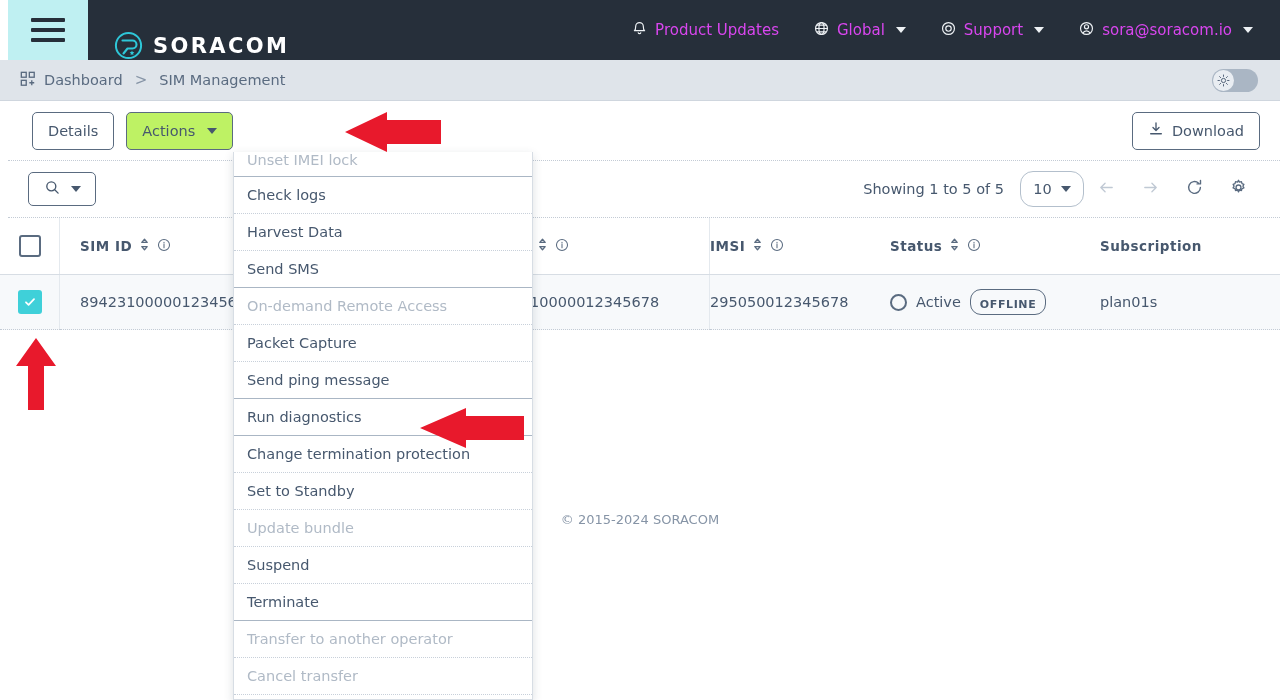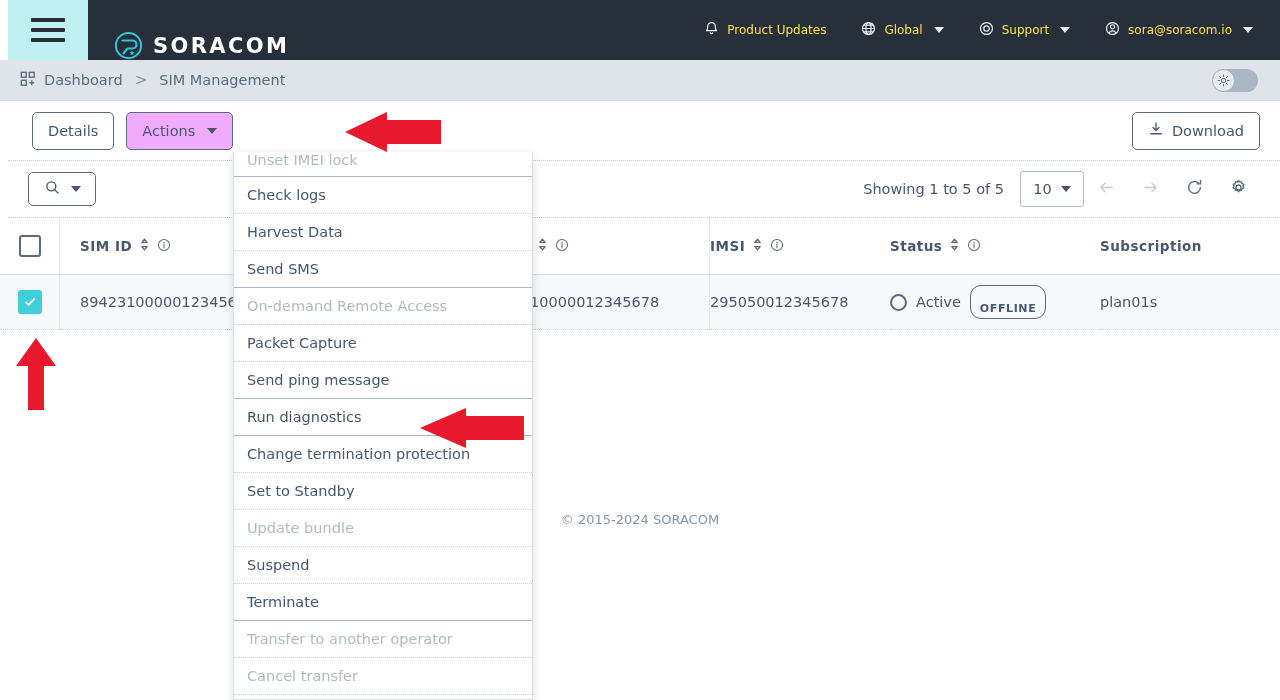--- a/index.html
+++ b/index.html
@@ -23,21 +23,21 @@
   .hamburger { width: 34px; height: 24px; display: flex; flex-direction: column; justify-content: space-between; }
   .hamburger span { display: block; height: 4px; background: #262f3a; border-radius: 1px; }
   .brand { display: flex; align-items: center; margin-left: 26px; gap: 10px; }
   .brand-logo { width: 29px; height: 29px; }
   .brand-text {
     color: #ffffff; font-size: 21px; letter-spacing: 2.4px; font-weight: 600;
   }
   .nav-right { margin-left: auto; display: flex; align-items: center; gap: 0; padding-right: 18px; }
   .nav-item {
     display: flex; align-items: center; gap: 7px;
-    color: #fde047; font-size: 12px; padding: 12px 17px; height: 60px; cursor: pointer;
+    color: #d946ef; font-size: 15px; padding: 12px 17px; height: 60px; cursor: pointer;
     white-space: nowrap;
   }
   .nav-item svg { flex: none; }
   .caret { width: 0; height: 0; border-left: 5px solid transparent; border-right: 5px solid transparent; border-top: 6px solid #eef2f5; margin-left: 4px; }
 
   
   .breadcrumb-bar {
     position: absolute; top: 60px; left: 0; width: 1280px; height: 41px;
     background: #dfe4ea; display: flex; align-items: center; padding-left: 20px;
     border-bottom: 1px solid #cfd6de;
@@ -59,39 +59,39 @@
     position: absolute; top: 101px; left: 0; width: 1280px; height: 59px;
     background: #ffffff; display: flex; align-items: center; padding: 0 20px;
   }
   .btn {
     height: 38px; border-radius: 5px; display: inline-flex; align-items: center;
     justify-content: center; gap: 8px; font-size: 14.5px; cursor: pointer;
     padding: 0 15px; white-space: nowrap;
   }
   .btn-primary { background: #3fd0d9; color: #ffffff; border: none; font-weight: 500; }
   .btn-outline { background: #ffffff; color: #47586e; border: 1px solid #5a6b80; }
-  .btn-outline.active { background: #f0abfc; }
+  .btn-outline.active { background: #bef264; }
   .btn-gap { margin-left: 12px; }
   .download-wrap { margin-left: auto; }
   .caret-dark { width: 0; height: 0; border-left: 5px solid transparent; border-right: 5px solid transparent; border-top: 6px solid #47586e; margin-left: 4px; }
 
   
   .panel { position: absolute; top: 160px; left: 0; width: 1280px; height: 540px; background: #ffffff; }
   .panel-top {
     height: 58px; border-top: 1px dotted #c3cbd5; border-bottom: 1px dotted #c3cbd5;
     display: flex; align-items: center; padding: 0 20px; background: #ffffff; margin-left: 8px;
   }
   .search-box {
     width: 68px; height: 34px; border: 1px solid #5a6b80; border-radius: 5px;
     display: flex; align-items: center; justify-content: center; gap: 6px; cursor: pointer;
   }
   .pager { margin-left: auto; display: flex; align-items: center; gap: 0; }
   .showing { color: #47586e; font-size: 14.5px; margin-right: 16px; }
   .page-size {
-    width: 64px; height: 36px; border: 1px solid #b3bfcc; border-radius: 3px;
+    width: 64px; height: 36px; border: 1px solid #b3bfcc; border-radius: 13px;
     display: flex; align-items: center; justify-content: center; gap: 9px;
     color: #47586e; font-size: 14.5px; cursor: pointer;
   }
   .pg-icon { width: 44px; height: 36px; display: flex; align-items: center; justify-content: center; cursor: pointer; }
 
   
   table { width: 1280px; border-collapse: collapse; table-layout: fixed; }
   thead th {
     height: 56px; font-size: 13.5px; font-weight: 700; color: #47586e;
     letter-spacing: .5px; text-align: left; background: #ffffff;
@@ -110,21 +110,21 @@
     width: 22px; height: 22px; border: 2px solid #5a6b80; border-radius: 3px; background: #fff;
     cursor: pointer; margin-left: 19px;
   }
   .checkbox-checked {
     width: 24px; height: 24px; border-radius: 3px; background: #3fd0d9;
     display: flex; align-items: center; justify-content: center; cursor: pointer; margin-left: 18px;
   }
   .status-cell { display: flex; align-items: center; gap: 9px; }
   .status-ring { width: 17px; height: 17px; border: 2px solid #5a6b80; border-radius: 50%; }
   .badge {
-    border: 1px solid #5a6b80; border-radius: 11px; padding: 16px 9px 3px;
+    border: 1px solid #5a6b80; border-radius: 11px; padding: 8px 9px 3px;
     font-size: 11px; font-weight: 700; letter-spacing: .6px; color: #47586e;
   }
   .footer-copy {
     position: absolute; top: 352px; left: 0; width: 1280px; text-align: center;
     color: #8694a6; font-size: 13px;
   }
 
   
   .menu {
     position: absolute; left: 233px; top: 152px; width: 300px; height: 548px;

